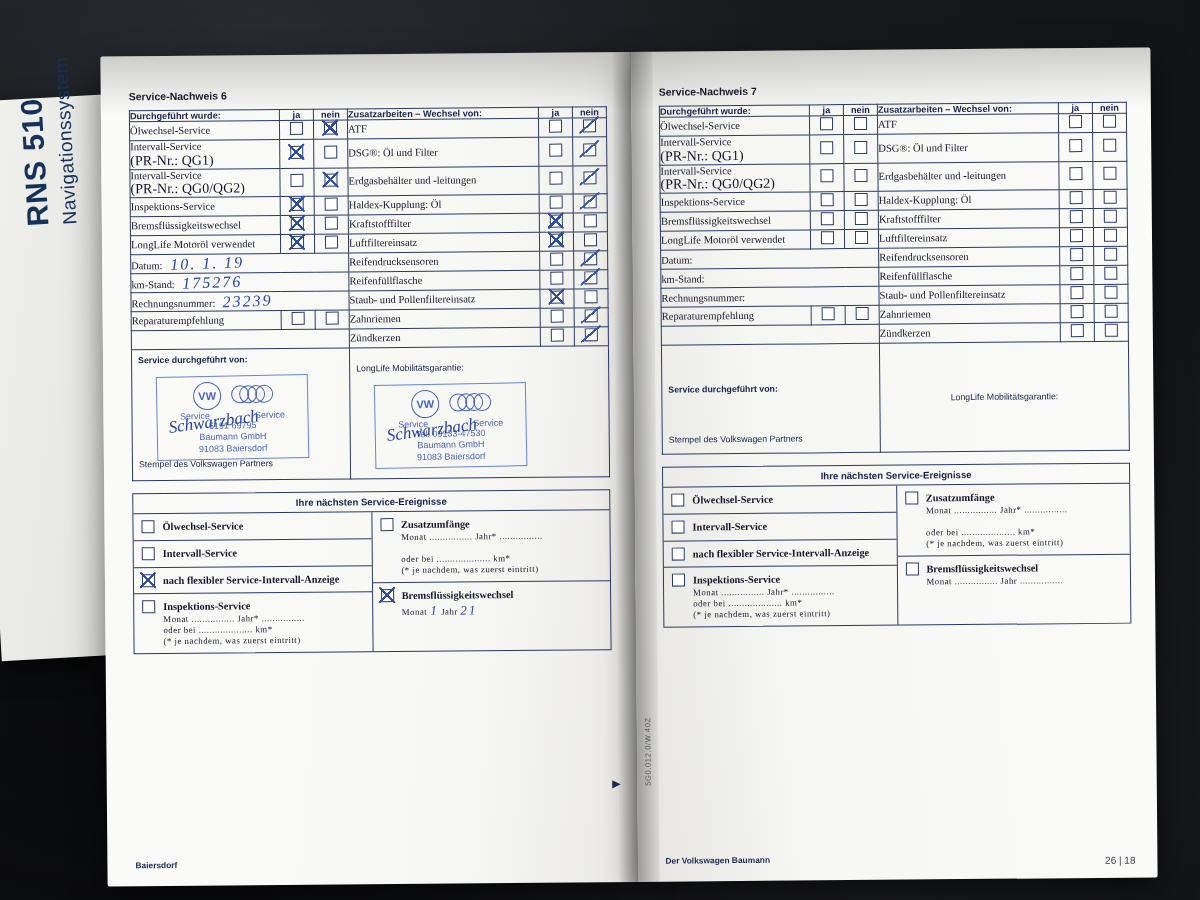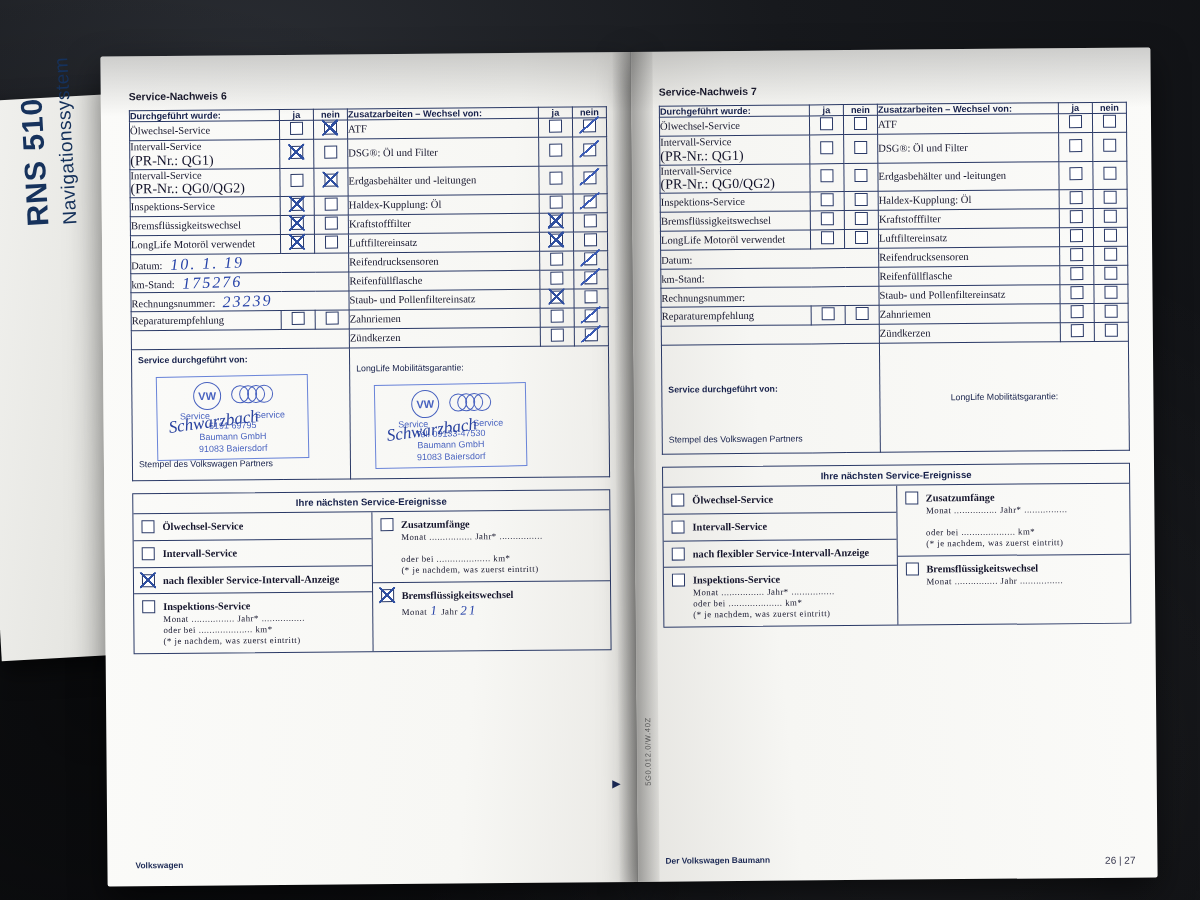--- a/index.html
+++ b/index.html
@@ -397,21 +397,21 @@
                   </div>
                   <div class="erow">
                     <span class="cb x"></span>
                     <div class="etxt"><b>Bremsflüssigkeitswechsel</b><div class="tiny dots">Monat <span class="handw" style="font-size:13px">1</span> Jahr <span class="handw" style="font-size:13px">21</span></div></div>
                   </div>
                 </div>
               </div>
             </div>
           </div>
       </div>
-      <div class="foot">Volkswagen</div>
+      <div class="foot">Baiersdorf</div>
       <div class="arrow">▶</div>
       <div class="shadowtop"></div>
     </div>
 
     <div class="page right">
       <div class="inner">
         <div class="sheet-title">Service-Nachweis 7</div>
         <div id="right-table">
             <table class="svc">
               <colgroup>
@@ -553,20 +553,20 @@
                   <div class="erow">
                     <span class="cb "></span>
                     <div class="etxt"><b>Bremsflüssigkeitswechsel</b><div class="tiny dots">Monat ................ Jahr ................</div></div>
                   </div>
                 </div>
               </div>
             </div>
           </div>
       </div>
       <div class="foot">Der Volkswagen Baumann</div>
-      <div class="pgno">26 | 27</div>
+      <div class="pgno">26 | 18</div>
       <div class="shadowtop"></div>
     </div>
 
     <div class="gutter"></div>
     <div class="sidecode">5G0.012.0/W.40Z</div>
   </div>
 </div>
 
 </body></html>

